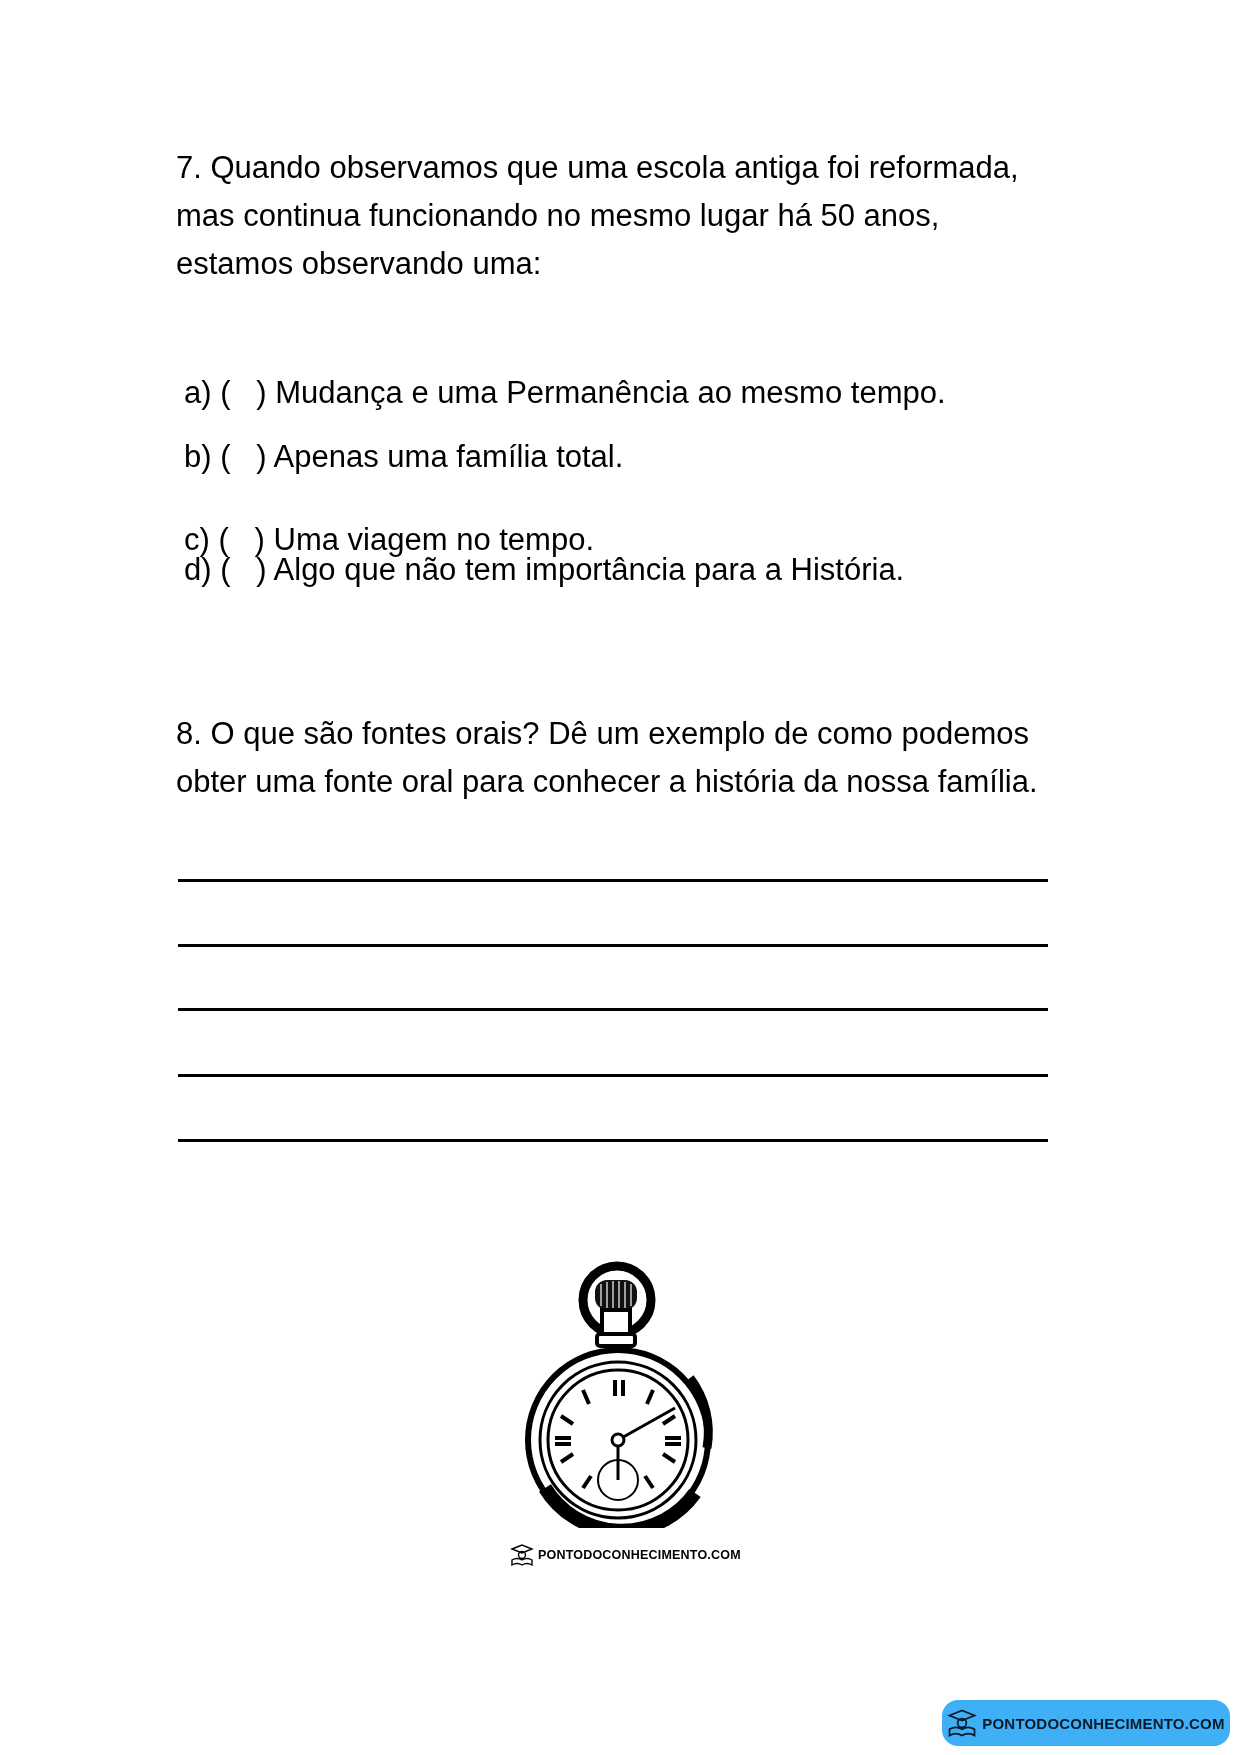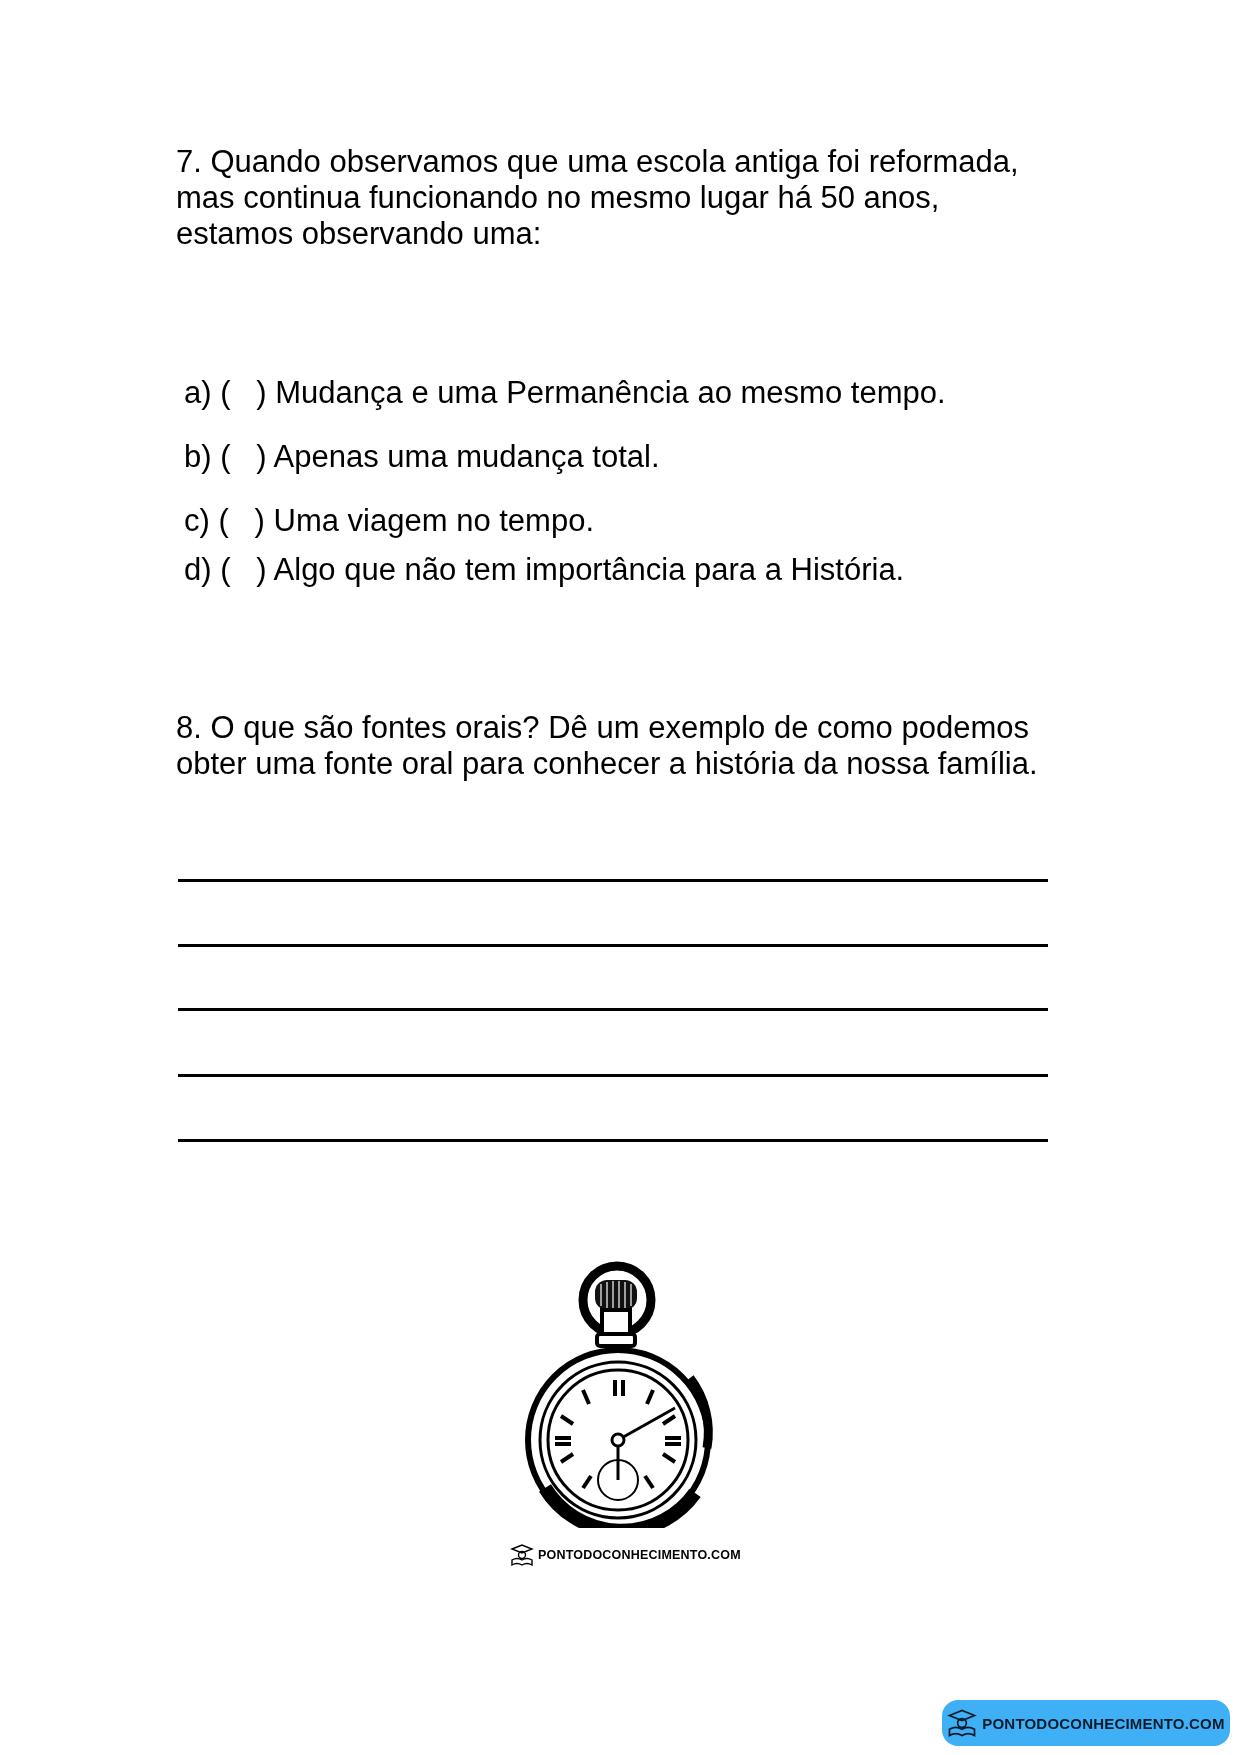--- a/index.html
+++ b/index.html
@@ -1,37 +1,37 @@
 <!DOCTYPE html>
 <html><head>
   <meta charset="utf-8">
   <style>
     html, body { margin: 0; padding: 0; background: #ffffff; }
     body { width: 1241px; height: 1755px; position: relative; overflow: hidden;
            font-family: "Liberation Sans", sans-serif; color: #000; }
-    .q { position: absolute; left: 176px; width: 880px; font-size: 31px; line-height: 36px; margin: 0; }
+    .q { position: absolute; left: 176px; width: 880px; font-size: 31px; line-height: 48px; margin: 0; }
     .opt { position: absolute; left: 176px; font-size: 31px; line-height: 40px; margin: 8px; white-space: pre; }
     .line { position: absolute; left: 178px; width: 870px; height: 3px; background: #000; }
     .watch { position: absolute; left: 515px; top: 1258px; width: 200px; height: 270px; }
     .wm { position: absolute; left: 510px; top: 1544px; display: flex; align-items: center; gap: 4px;
           font-size: 12.5px; font-weight: bold; letter-spacing: 0.2px; }
     .wm-icon { width: 24px; height: 22px; }
     .badge { position: absolute; left: 942px; top: 1700px; width: 288px; height: 46px; border-radius: 16px;
              background: #3fb0f5; display: flex; align-items: center; justify-content: center; gap: 5px;
              font-size: 15px; font-weight: bold; color: #0b1b2b; letter-spacing: 0.2px; }
     .badge-icon { width: 30px; height: 30px; }
   </style>
 </head>
 <body>
 
 <p class="q" style="top:144px;">7. Quando observamos que uma escola antiga foi reformada, mas continua funcionando no mesmo lugar há 50 anos, estamos observando uma:</p>
 
 <p class="opt" style="top:365px;">a) (   ) Mudança e uma Permanência ao mesmo tempo.</p>
-<p class="opt" style="top:429px;">b) (   ) Apenas uma mudança total.</p>
-<p class="opt" style="top:493px;text-align:center;">c) (   ) Uma viagem no tempo.</p>
+<p class="opt" style="top:429px;">b) (   ) Apenas uma família total.</p>
+<p class="opt" style="top:512px;text-align:center;">c) (   ) Uma viagem no tempo.</p>
 <p class="opt" style="top:542px;">d) (   ) Algo que não tem importância para a História.</p>
 
 <p class="q" style="top:710px;">8. O que são fontes orais? Dê um exemplo de como podemos obter uma fonte oral para conhecer a história da nossa família.</p>
 
 <div class="line" style="top:879px;"></div>
 <div class="line" style="top:944px;"></div>
 <div class="line" style="top:1008px;"></div>
 <div class="line" style="top:1074px;"></div>
 <div class="line" style="top:1139px;"></div>
 

